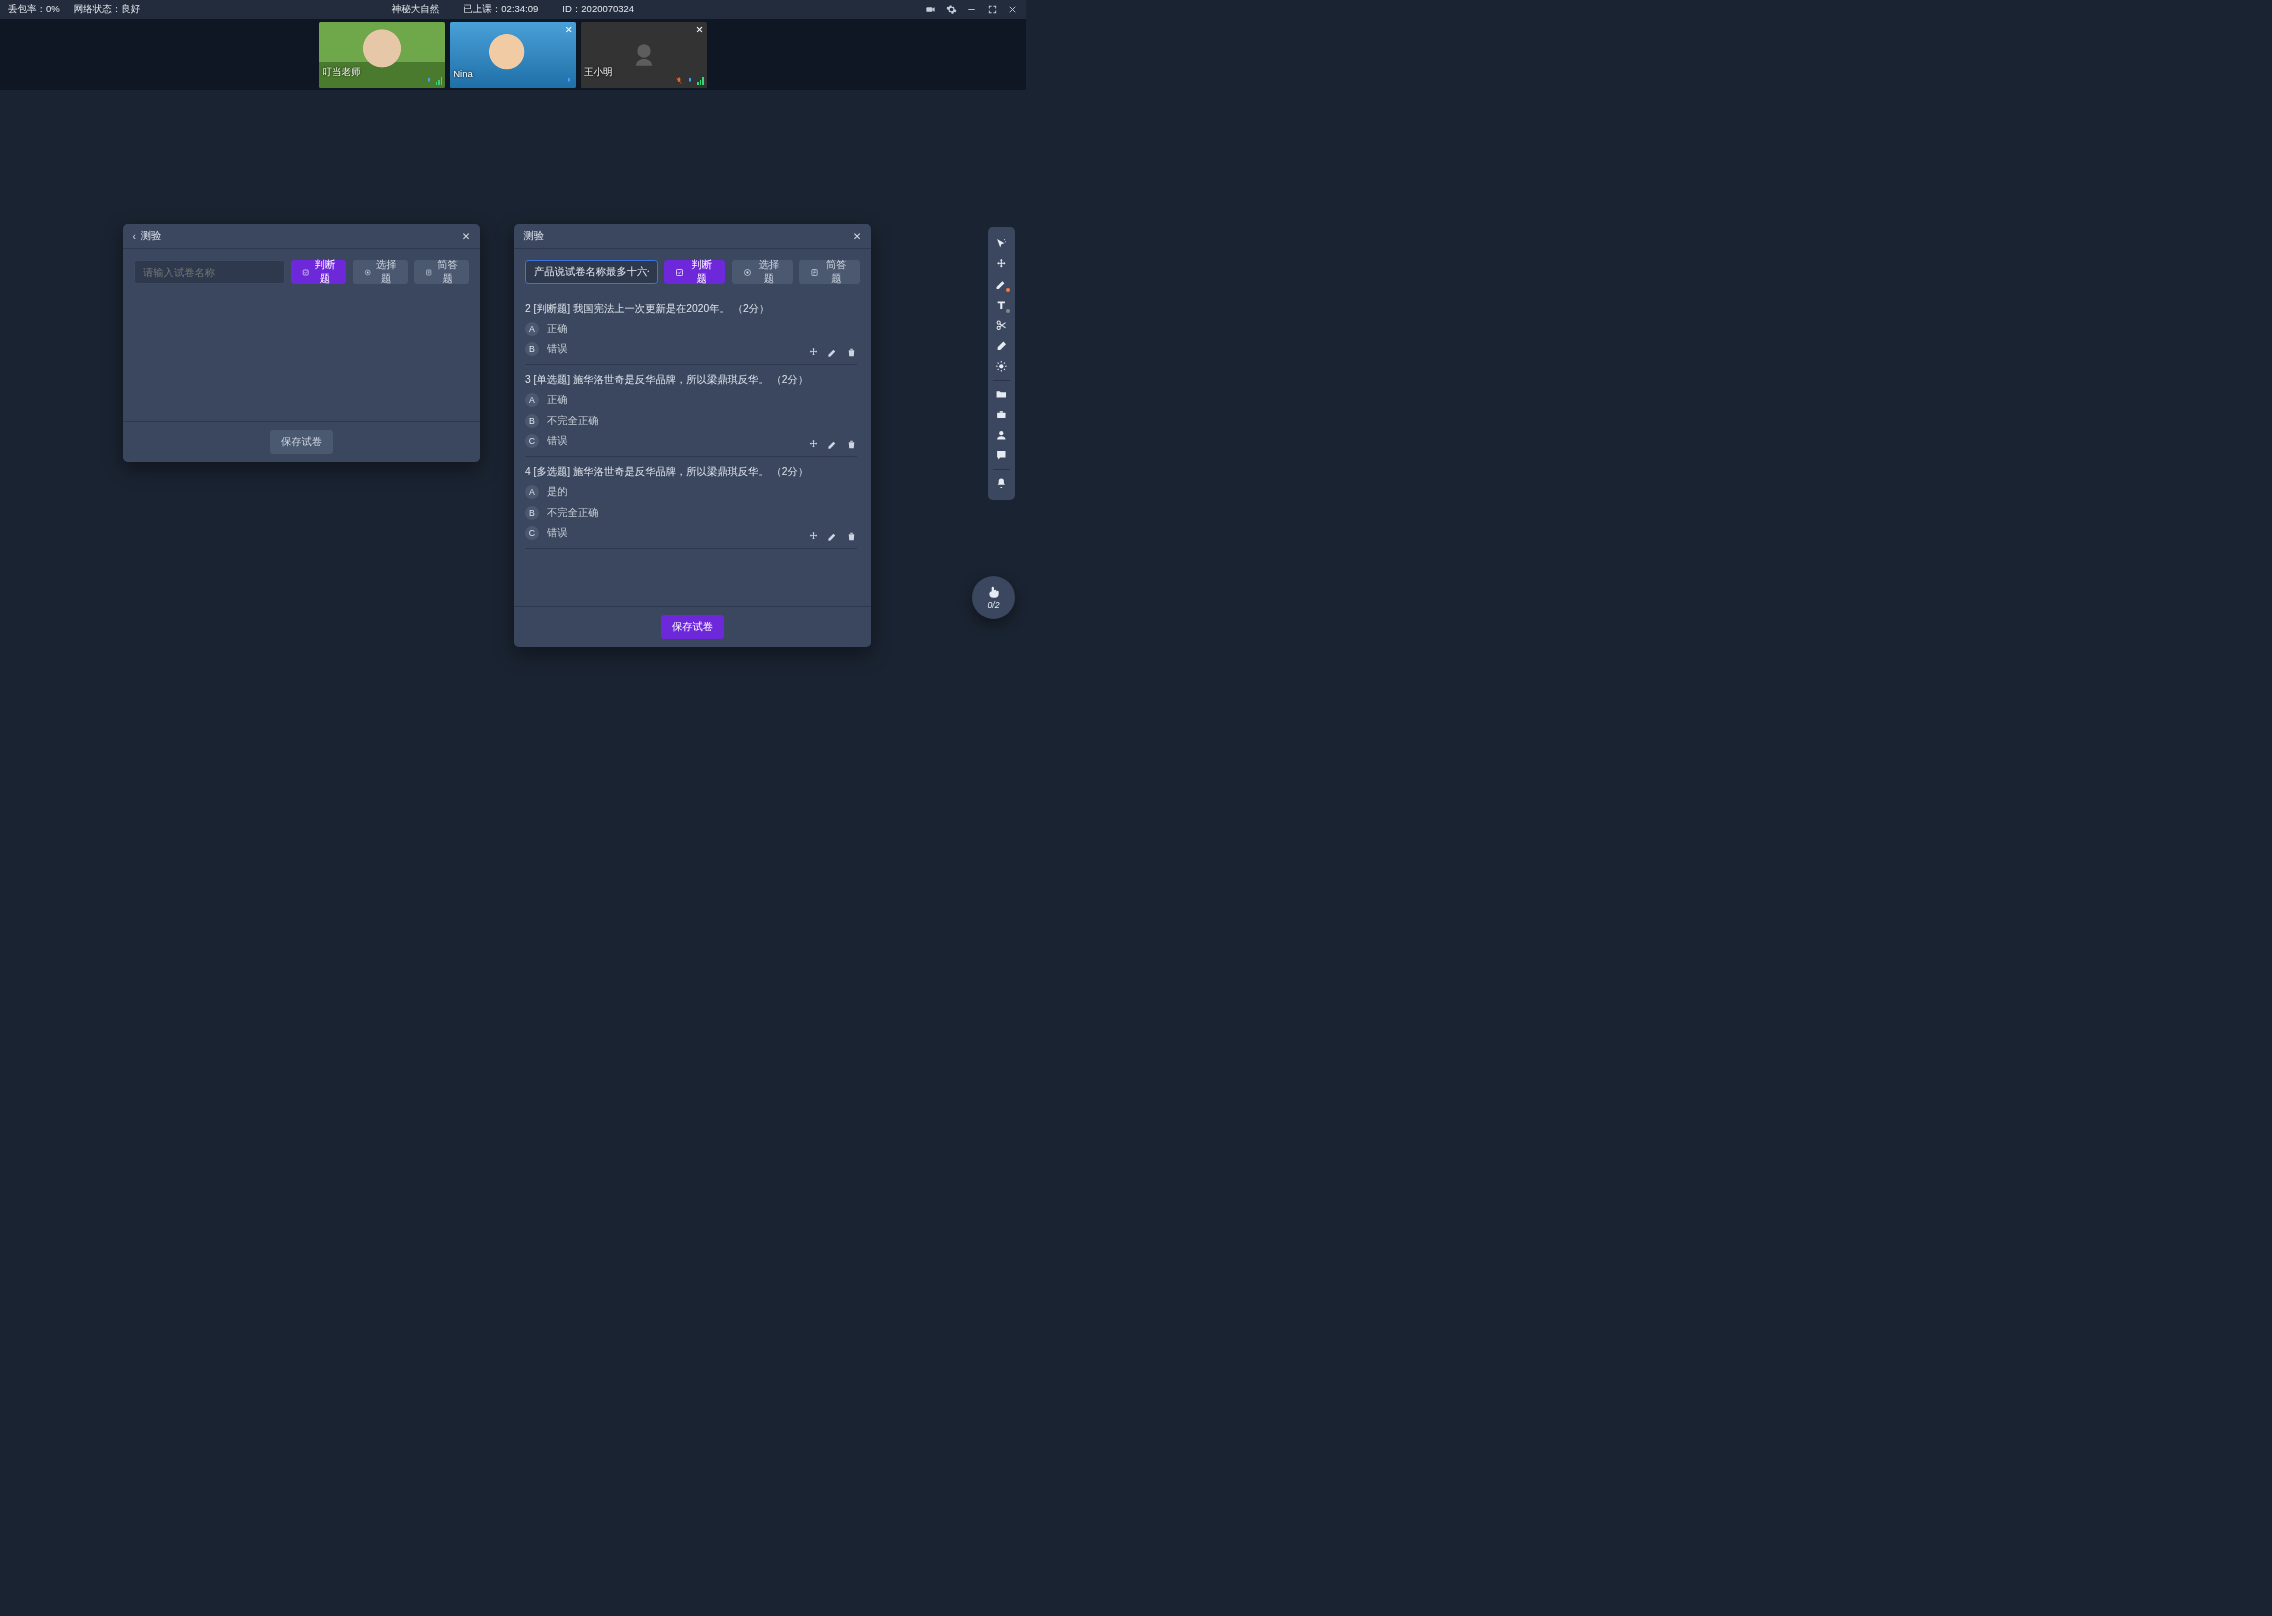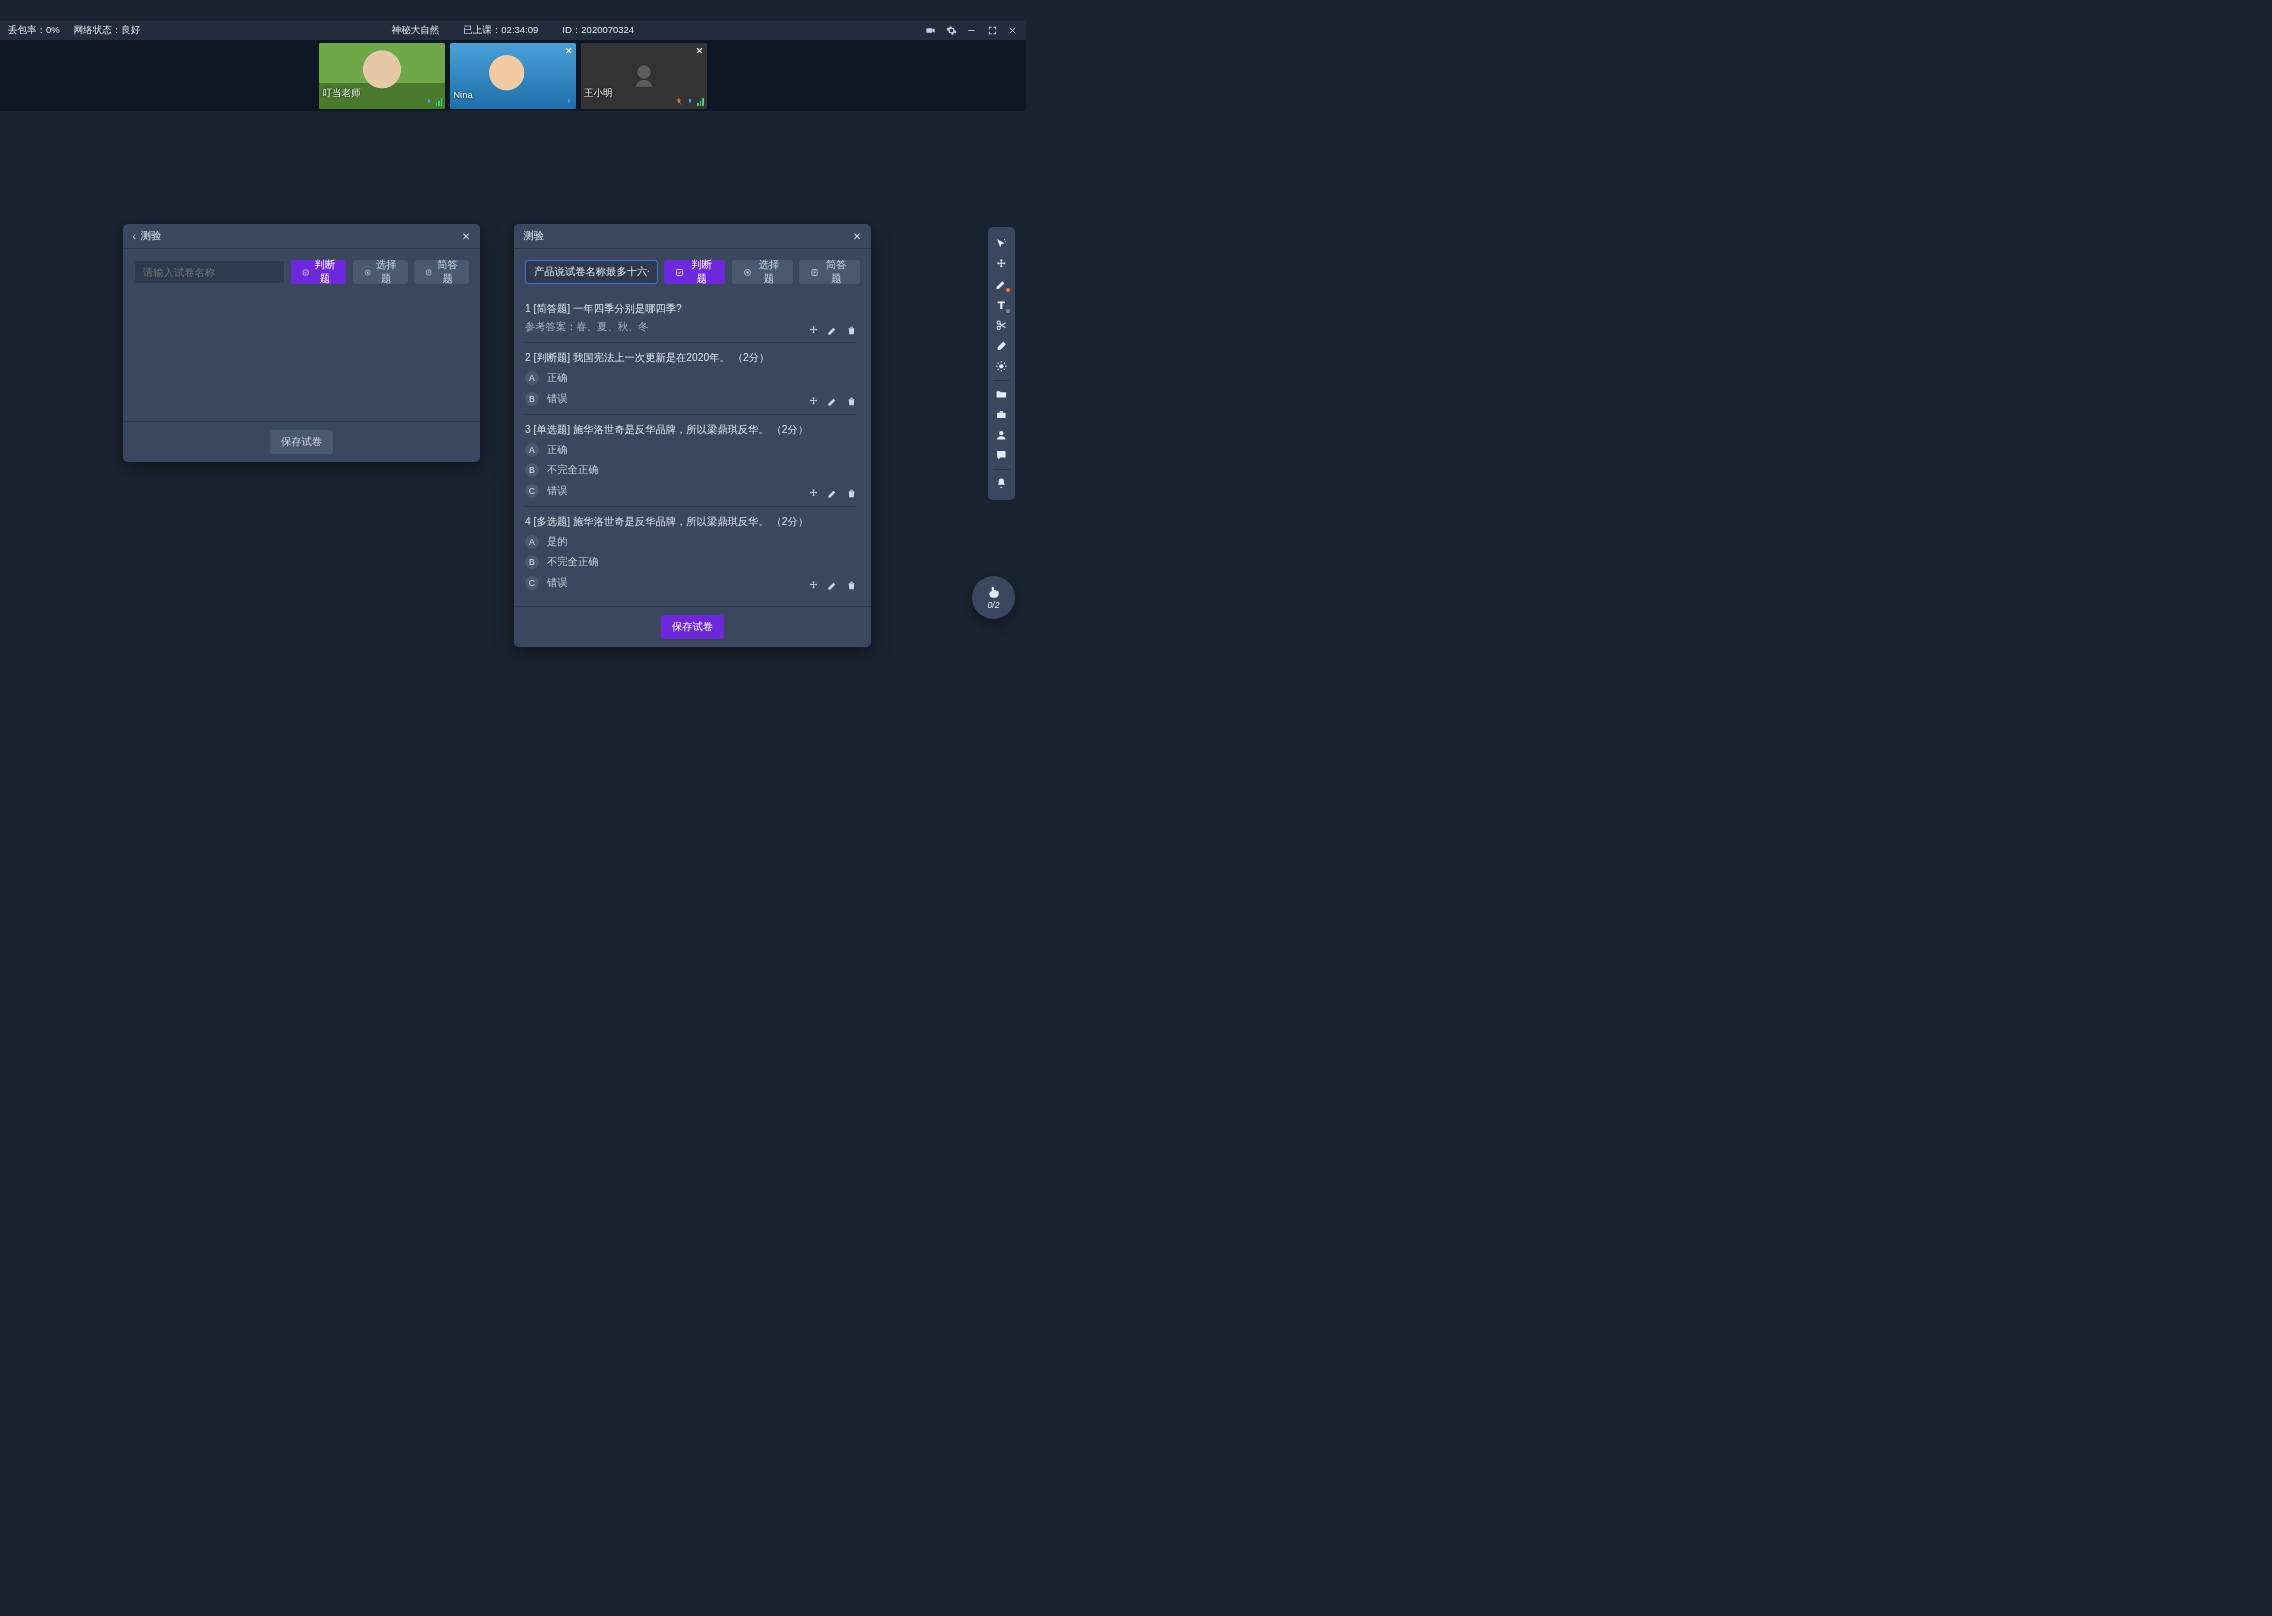--- a/index.html
+++ b/index.html
@@ -15,21 +15,20 @@
 }
 
 .topbar {
   height: 19px;
   background: #232c3c;
   display: flex;
   align-items: center;
   color: #e5e9f0;
   font-size: 9.5px;
   padding: 0 8px;
-  margin-top: 21px;
 }
 .topbar .left { display:flex; gap:14px; }
 .topbar .center {
   position:absolute; left:0; right:0; text-align:center;
   display:flex; justify-content:center; gap:24px; pointer-events:none;
 }
 .topbar .right { margin-left:auto; display:flex; gap:9.5px; align-items:center;}
 .topbar svg { width:11px; height:11px; fill:#c7cdd6; }
 .topbar .icon-btn { cursor:pointer; display:flex; align-items:center; }
 
@@ -292,35 +291,20 @@
       <button class="btn ghost">
         <svg viewBox="0 0 24 24">
             <rect x="5" y="4" width="14" height="16" rx="2" fill="none" stroke="currentColor" stroke-width="2"></rect>
             <path d="M9 8h6M9 12h6M9 16h3" stroke="currentColor" stroke-width="2"></path>
           </svg>
         <span>简答题</span>
       </button>
     </div>
     <div class="qlist" id="qlist">
         <div class="question">
-          <div class="q-title">1 [简答题] 一年四季分别是哪四季?</div>
-          <div class="q-sub">参考答案：春、夏、秋、冬</div>
-          <div class="q-actions">
-            <svg viewBox="0 0 24 24">
-              <path d="M12 2l3 3h-2v4h4V7l3 3-3 3v-2h-4v4h2l-3 3-3-3h2v-4H7v2l-3-3 3-3v2h4V5H9z"></path>
-            </svg>
-            <svg viewBox="0 0 24 24">
-              <path d="M3 17l11-11 4 4L7 21H3v-4z"></path>
-            </svg>
-            <svg viewBox="0 0 24 24">
-              <path d="M6 7h12l-1 13H7L6 7zm3-3h6v2H9V4z"></path>
-            </svg>
-          </div>
-        </div>
-        <div class="question">
           <div class="q-title">2 [判断题] 我国宪法上一次更新是在2020年。 （2分）</div>
           <div class="opt-row">
             <span class="opt-letter">A</span>
             <span>正确</span>
           </div>
           <div class="opt-row">
             <span class="opt-letter">B</span>
             <span>错误</span>
           </div>
           <div class="q-actions">

